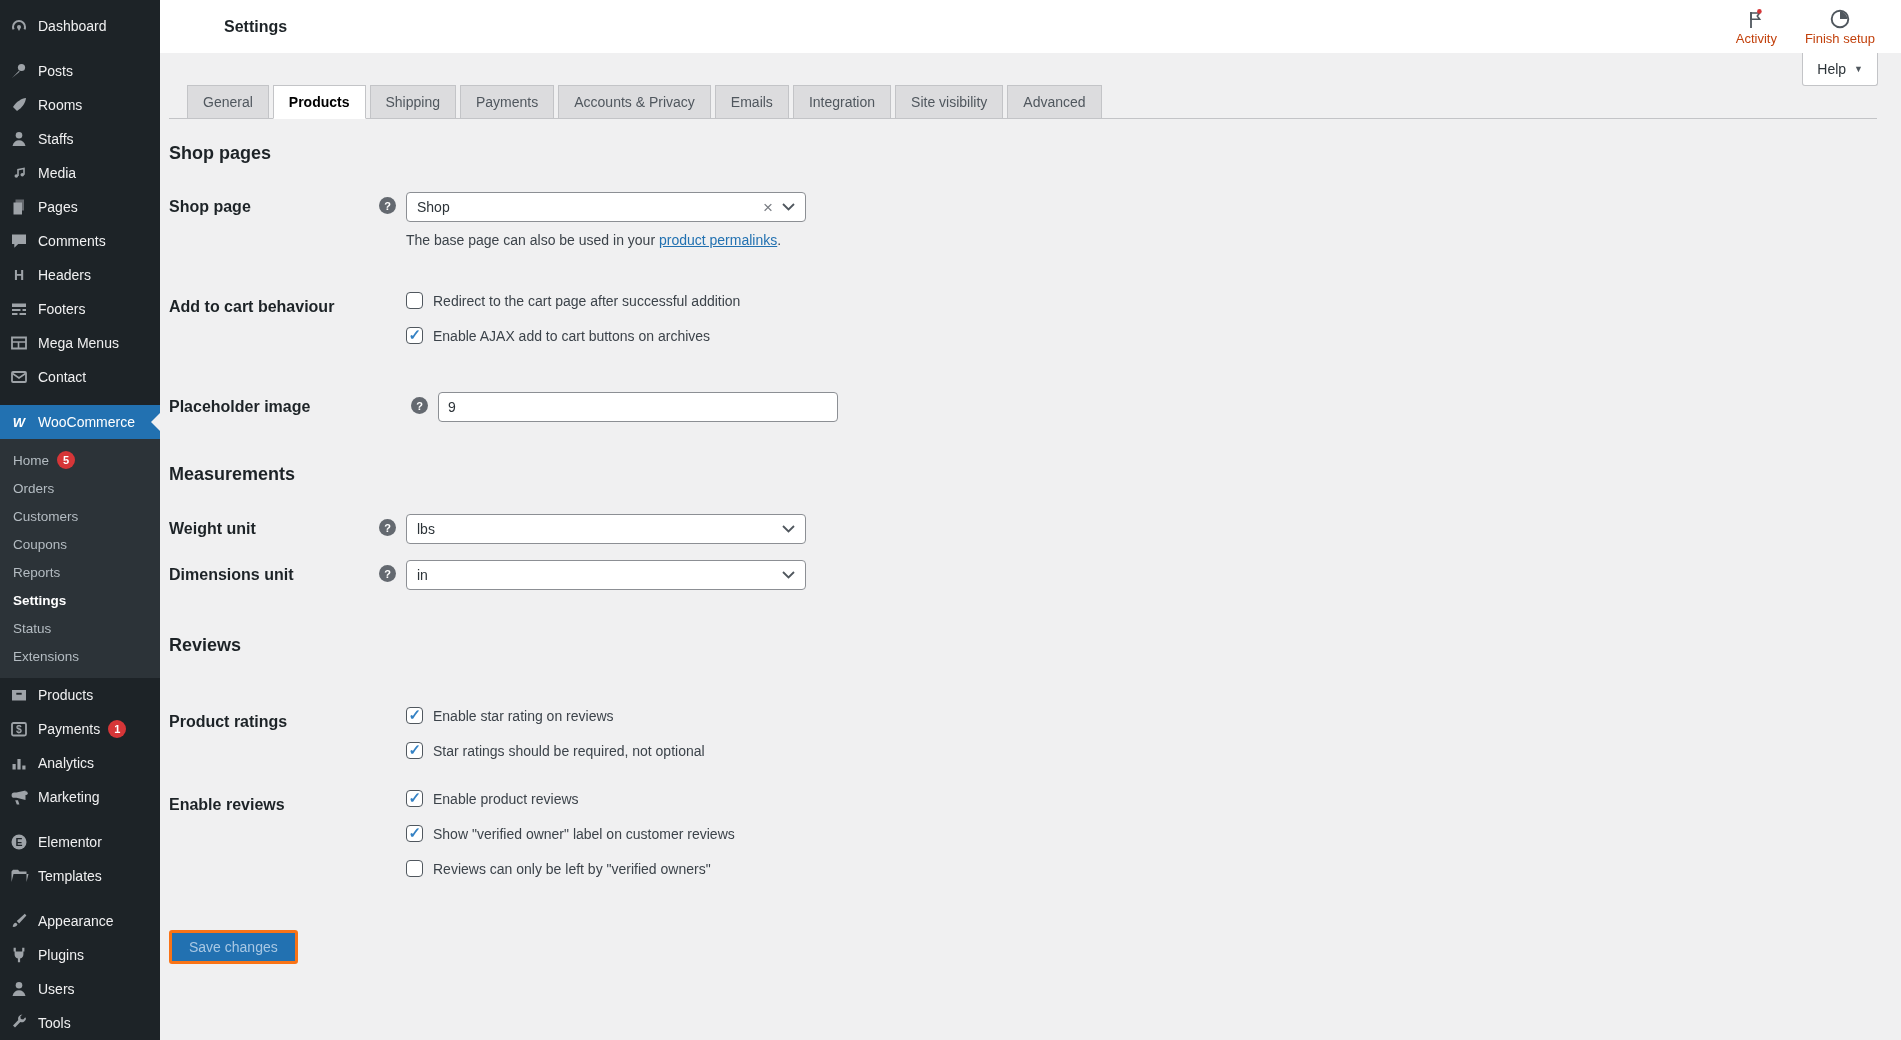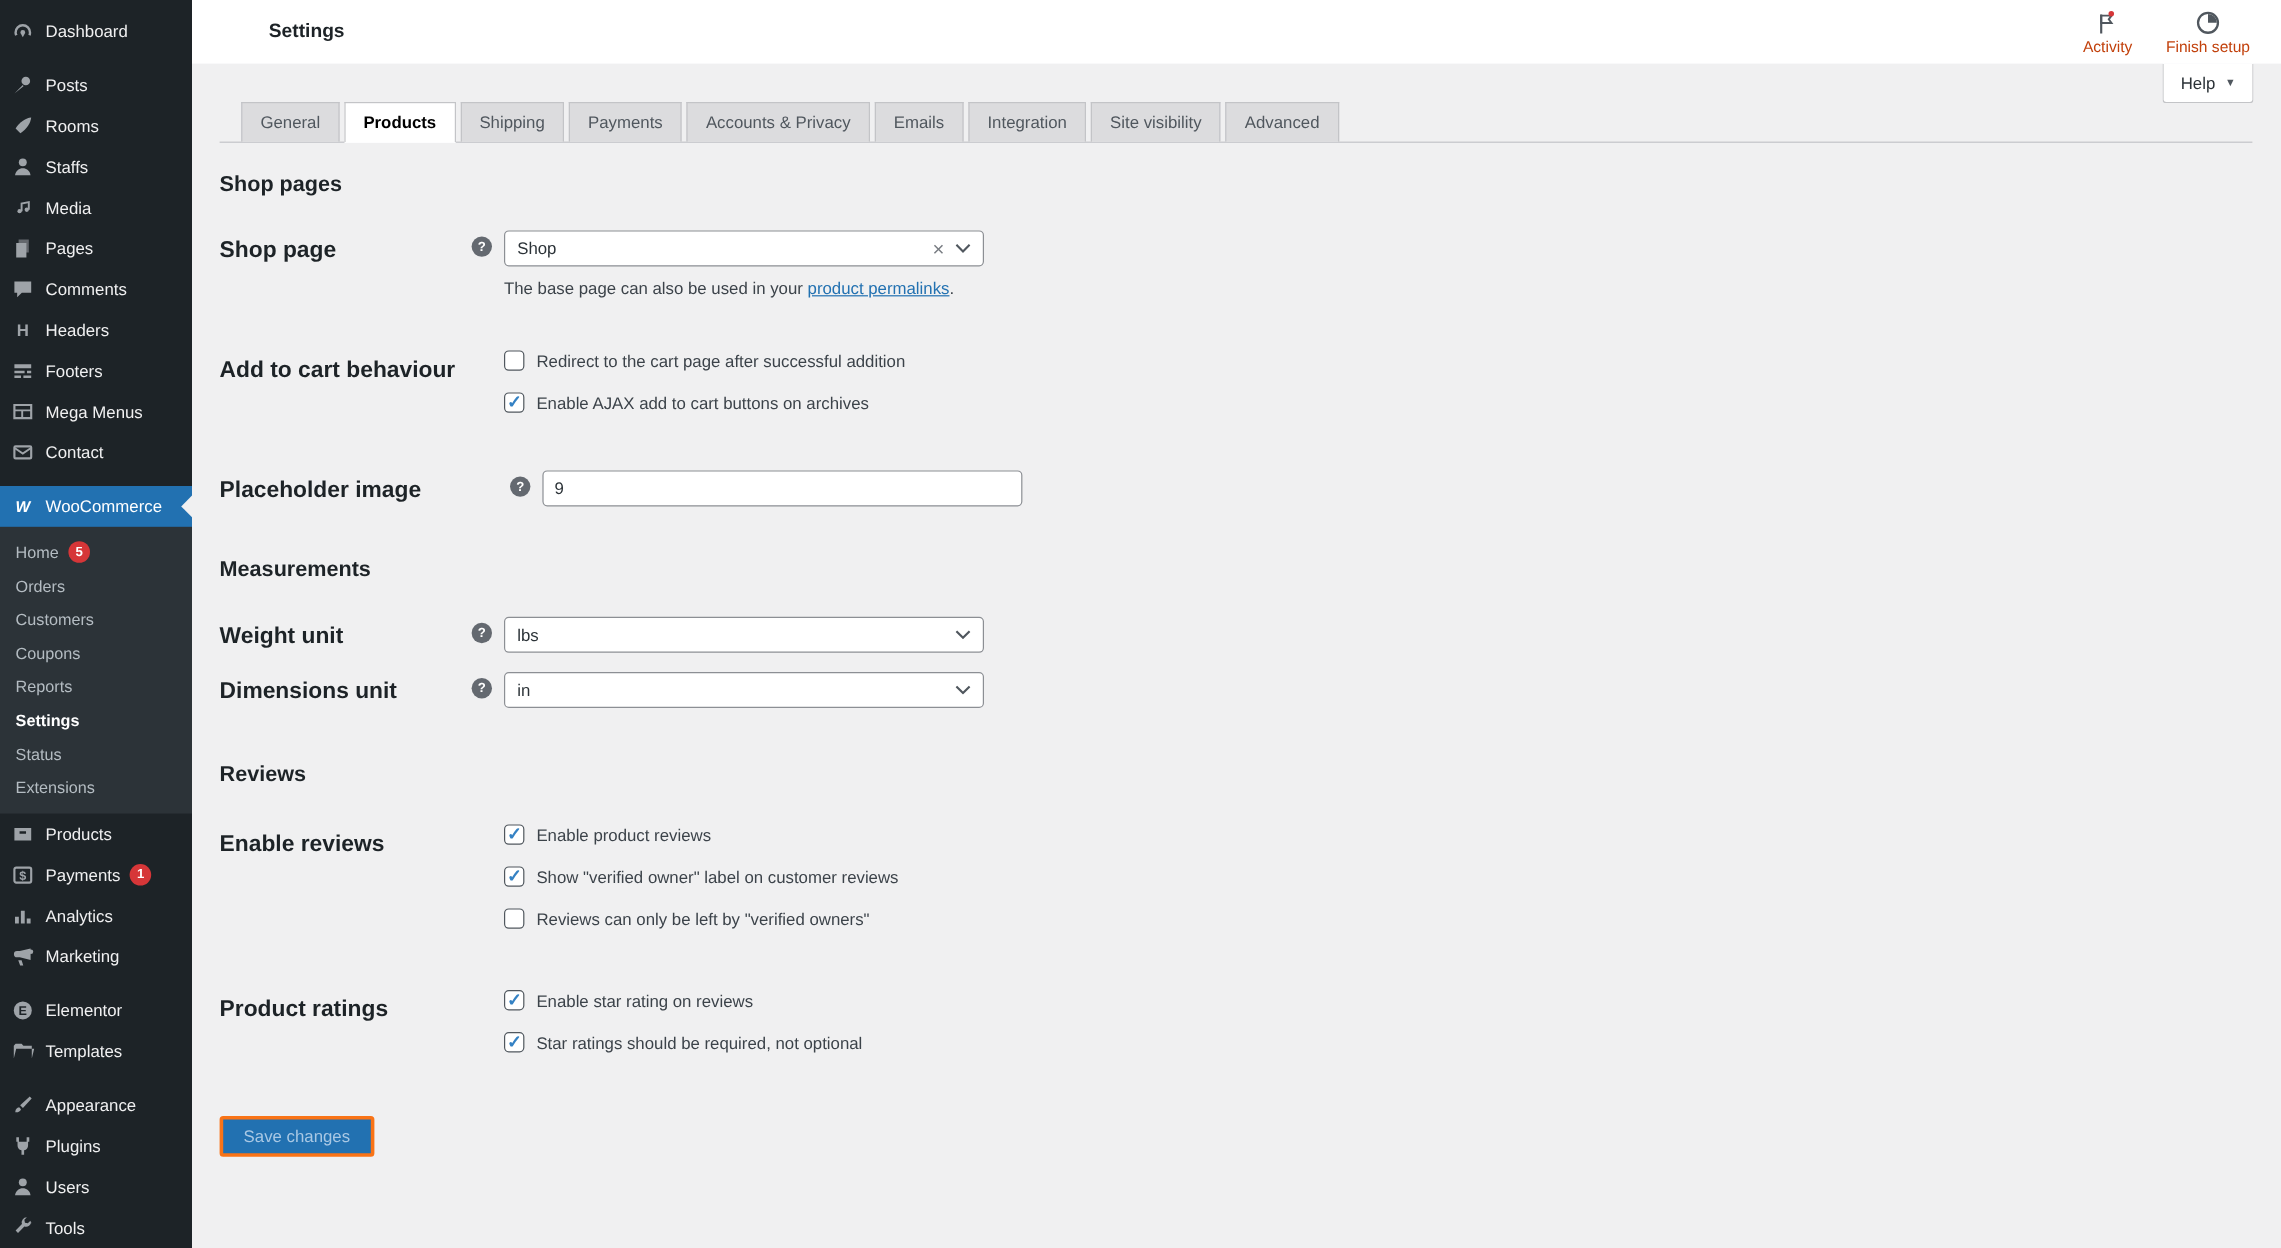--- a/index.html
+++ b/index.html
@@ -29,21 +29,21 @@
   .main { flex:1; display:flex; flex-direction:column; background:#f0f0f1; position:relative; overflow:hidden; }
   .topbar { height:53px; background:#fff; flex:none; display:flex; align-items:center; justify-content:space-between; padding:0 26px 0 64px; }
   .tb-title { font-size:16px; font-weight:bold; color:#1d2327; }
   .tb-actions { display:flex; gap:28px; }
   .tb-act { display:flex; flex-direction:column; align-items:center; gap:1px; cursor:pointer; font-size:13px; color:#c2410c; }
   .help-tab { position:absolute; top:53px; right:23px; background:#fff; border:1px solid #c3c4c7; border-top:none;
               border-radius:0 0 3px 3px; padding:8px 14px; display:flex; align-items:center; gap:8px; font-size:14px;
               color:#2c3338; cursor:pointer; z-index:5; }
   .help-caret { font-size:9px; color:#50575e; }
 
-  .content { flex:1; padding:0 24px 0 23px; }
+  .content { flex:1; padding:0 24px 0 9px; }
 
   
   .tabwrap { margin-top:32px; border-bottom:1px solid #c3c4c7; display:flex; align-items:flex-end; padding-left:18px; }
   .tab { background:#dcdcde; border:1px solid #c3c4c7; border-bottom:none; margin-right:4px; padding:8px 15px;
          font-size:14px; line-height:16px; color:#50575e; cursor:pointer; white-space:nowrap; }
   .tab.active { background:#fff; color:#000; font-weight:bold; border-bottom:1px solid #fff; margin-bottom:-1px; cursor:default; }
 
   
   .subnav { margin-top:13px; font-size:14px; }
   .sub-cur { color:#1d2327; font-weight:bold; }
@@ -56,21 +56,21 @@
   .sec-rev  { margin-top:45px; }
 
   .frow { display:flex; }
   .mt-sp  { margin-top:28px; }
   .mt-cart{ margin-top:44px; }
   .mt-ph  { margin-top:48px;gap:32px; }
   .mt-wu  { margin-top:29px; }
   .mt-du  { margin-top:16px; }
   .mt-er  { margin-top:31px; }
   .mt-pr  { margin-top:51px; }
-  .flabel { width:210px; flex:none; font-size:19px; font-weight:bold; color:#1d2327; padding-top:6px; }
+  .flabel { width:210px; flex:none; font-size:16px; font-weight:bold; color:#1d2327; padding-top:6px; }
   .ffield { position:relative; padding-left:27px; }
   .help-tip { position:absolute; left:0; top:5px; width:17px; height:17px; border-radius:50%; background:#646970;
               color:#fff; font-size:11px; font-weight:bold; display:flex; align-items:center; justify-content:center; }
 
   .wselect { width:400px; height:30px; background:#fff; border:1px solid #8c8f94; border-radius:4px;
              display:flex; align-items:center; padding:0 10px; font-size:14px; color:#2c3338; cursor:pointer; }
   .wselect .val { flex:1; }
   .clear-x { color:#787c82; font-size:17px; margin-right:9px; cursor:pointer; line-height:1; }
   .chev { flex:none; display:flex; }
   .winput { width:400px; height:30px; background:#fff; border:1px solid #8c8f94; border-radius:4px;
@@ -455,49 +455,49 @@
                 <svg width="13" height="8" viewBox="0 0 13 8">
                   <path d="M1 1l5.5 5.5L12 1" fill="none" stroke="#50575e" stroke-width="1.8"></path>
                 </svg>
               </span>
           </div>
         </div>
       </div>
 
       <h2 class="sec sec-rev">Reviews</h2>
 
+      <div class="frow mt-pr">
+        <div class="flabel">Product ratings</div>
+        <div class="ffield">
+          <label class="crow">
+            <input type="checkbox" checked="" style="">
+            <span>Enable star rating on reviews</span>
+          </label>
+          <label class="crow">
+            <input type="checkbox" checked="" style="">
+            <span>Star ratings should be required, not optional</span>
+          </label>
+        </div>
+      </div>
+
       <div class="frow mt-er">
         <div class="flabel">Enable reviews</div>
         <div class="ffield">
           <label class="crow">
             <input type="checkbox" checked="" style="">
             <span>Enable product reviews</span>
           </label>
           <label class="crow">
             <input type="checkbox" checked="" style="">
             <span>Show "verified owner" label on customer reviews</span>
           </label>
           <label class="crow">
             <input type="checkbox" style="">
             <span>Reviews can only be left by "verified owners"</span>
           </label>
         </div>
       </div>
 
-      <div class="frow mt-pr">
-        <div class="flabel">Product ratings</div>
-        <div class="ffield">
-          <label class="crow">
-            <input type="checkbox" checked="" style="">
-            <span>Enable star rating on reviews</span>
-          </label>
-          <label class="crow">
-            <input type="checkbox" checked="" style="">
-            <span>Star ratings should be required, not optional</span>
-          </label>
-        </div>
-      </div>
-
       <button class="save-btn">Save changes</button>
 
     </div>
   </div>
 </div>
 
 </body></html>

